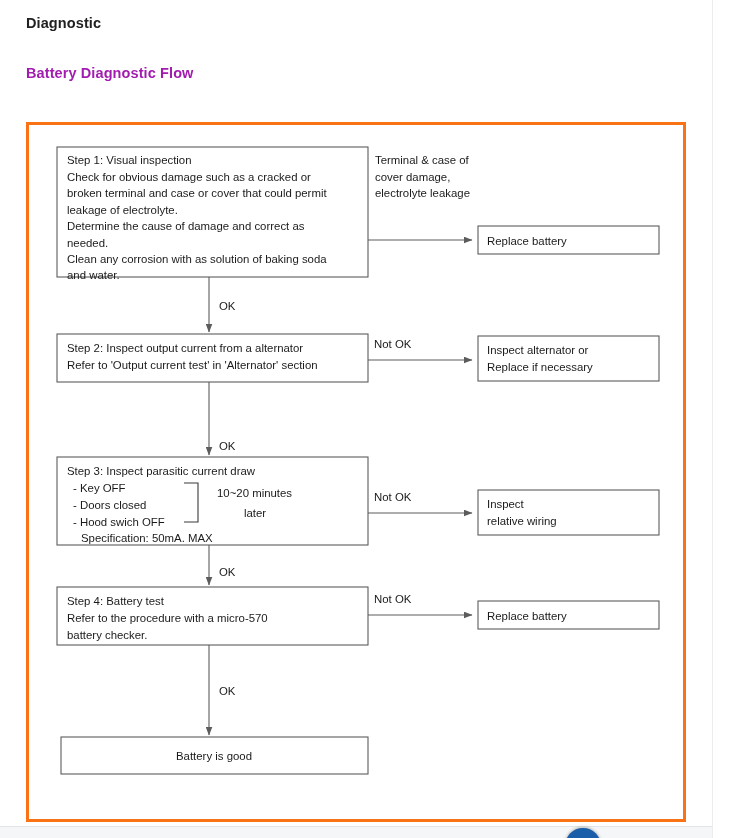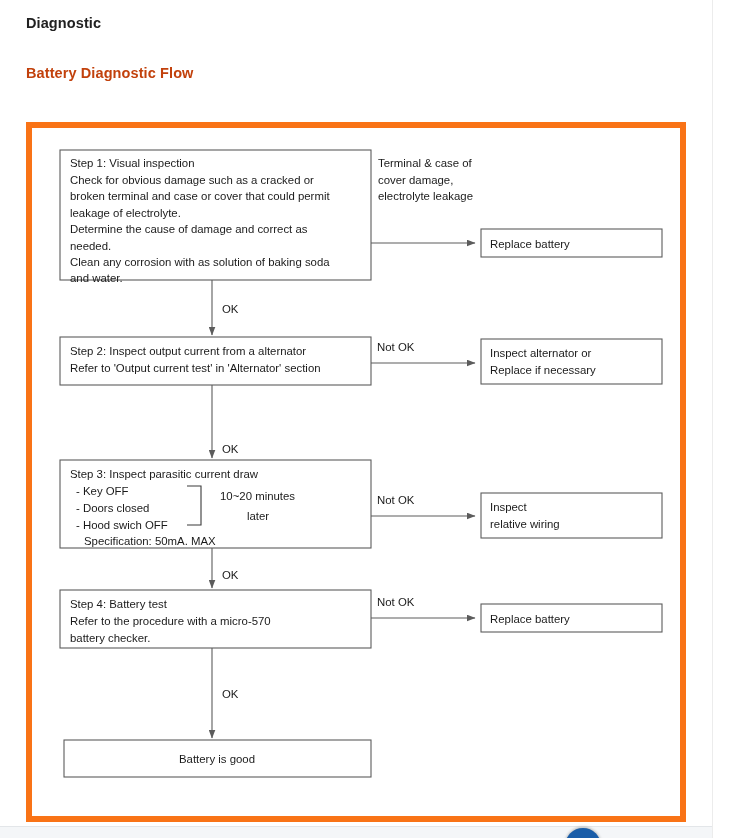--- a/index.html
+++ b/index.html
@@ -24,30 +24,30 @@
     font-weight: bold;
     color: #212121;
     letter-spacing: 0.1px;
   }
   .section-heading {
     position: absolute;
     left: 26px;
     top: 53px;
     font-size: 14.5px;
     font-weight: bold;
-    color: #c2410c;
+    color: #a21caf;
     letter-spacing: 0.1px;
   }
   .figure-frame {
     position: absolute;
     left: 26px;
     top: 122px;
     width: 660px;
     height: 700px;
-    border: 6px solid #f97316;
+    border: 3px solid #f97316;
     background: #ffffff;
     box-sizing: border-box;
     overflow: hidden;
   }
   .figure-frame svg {
     display: block;
   }
   .fc-box {
     fill: #ffffff;
     stroke: #5c5c5c;

